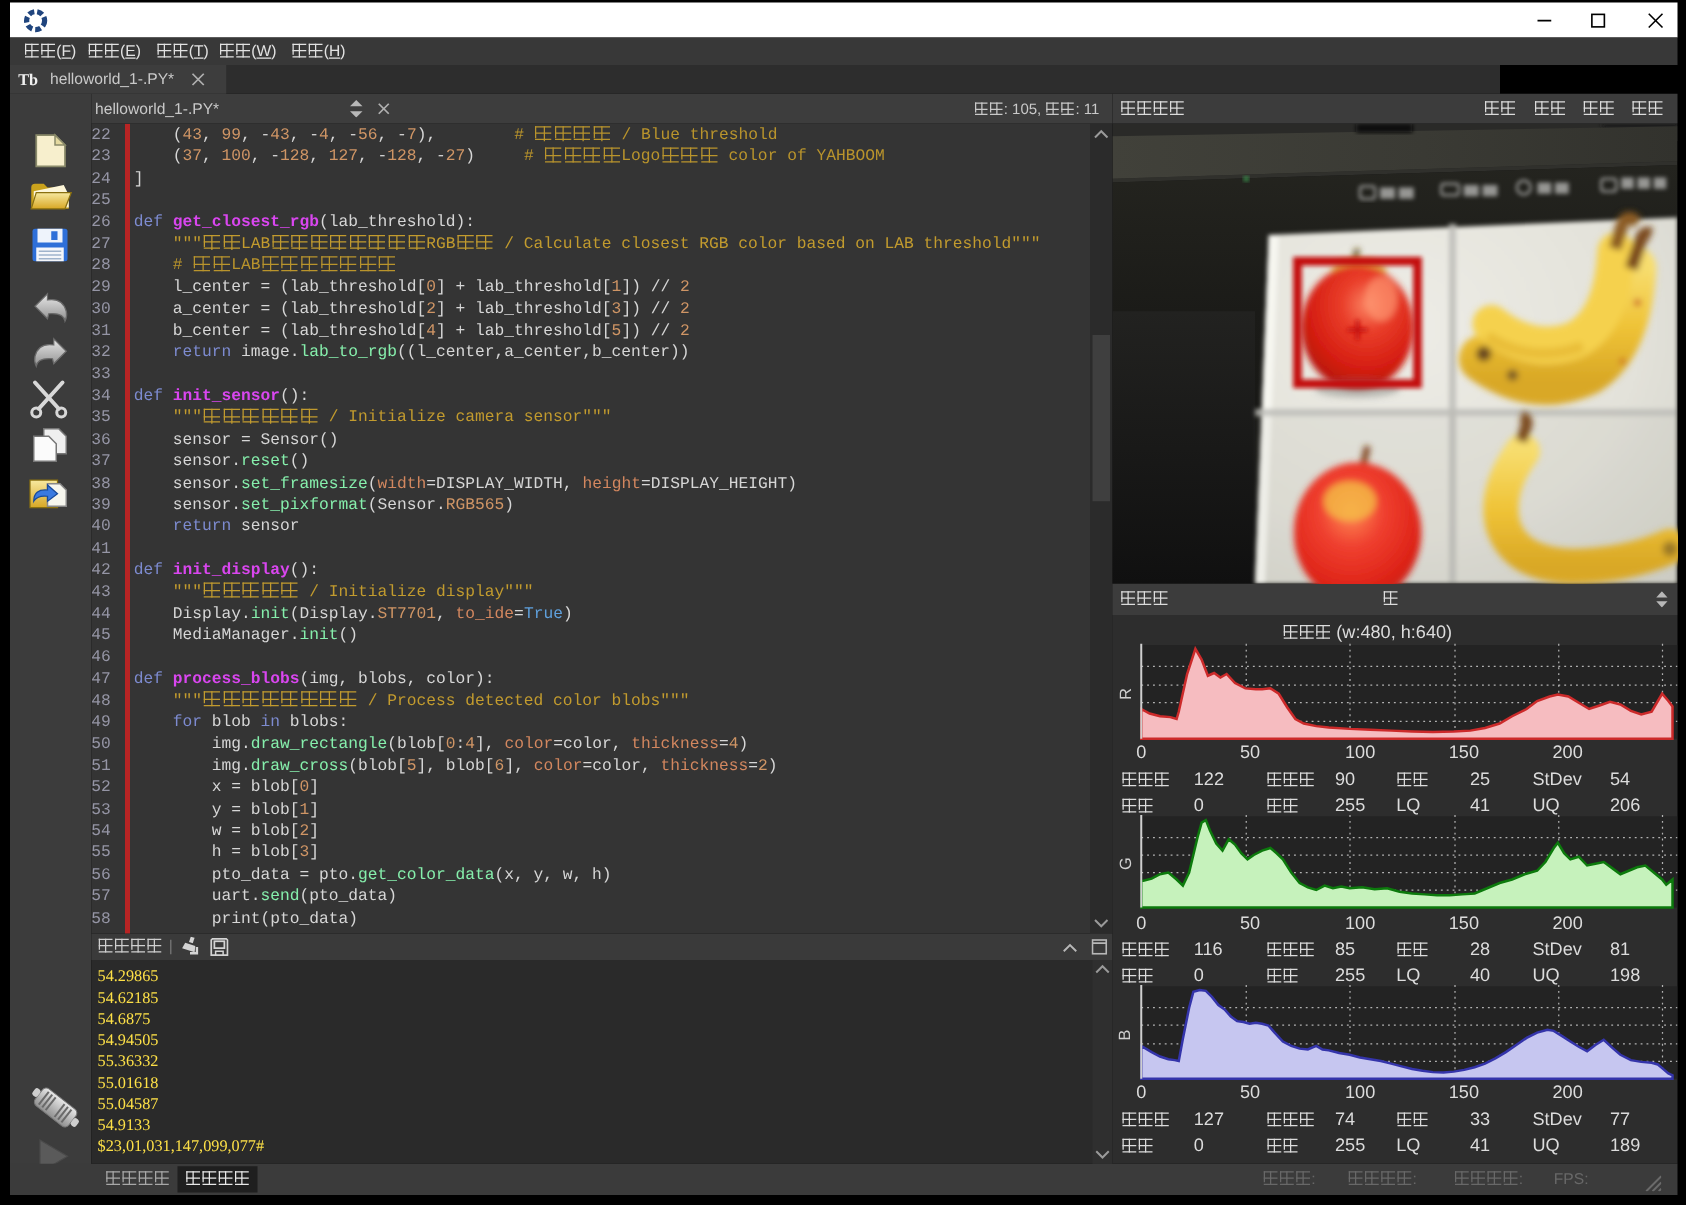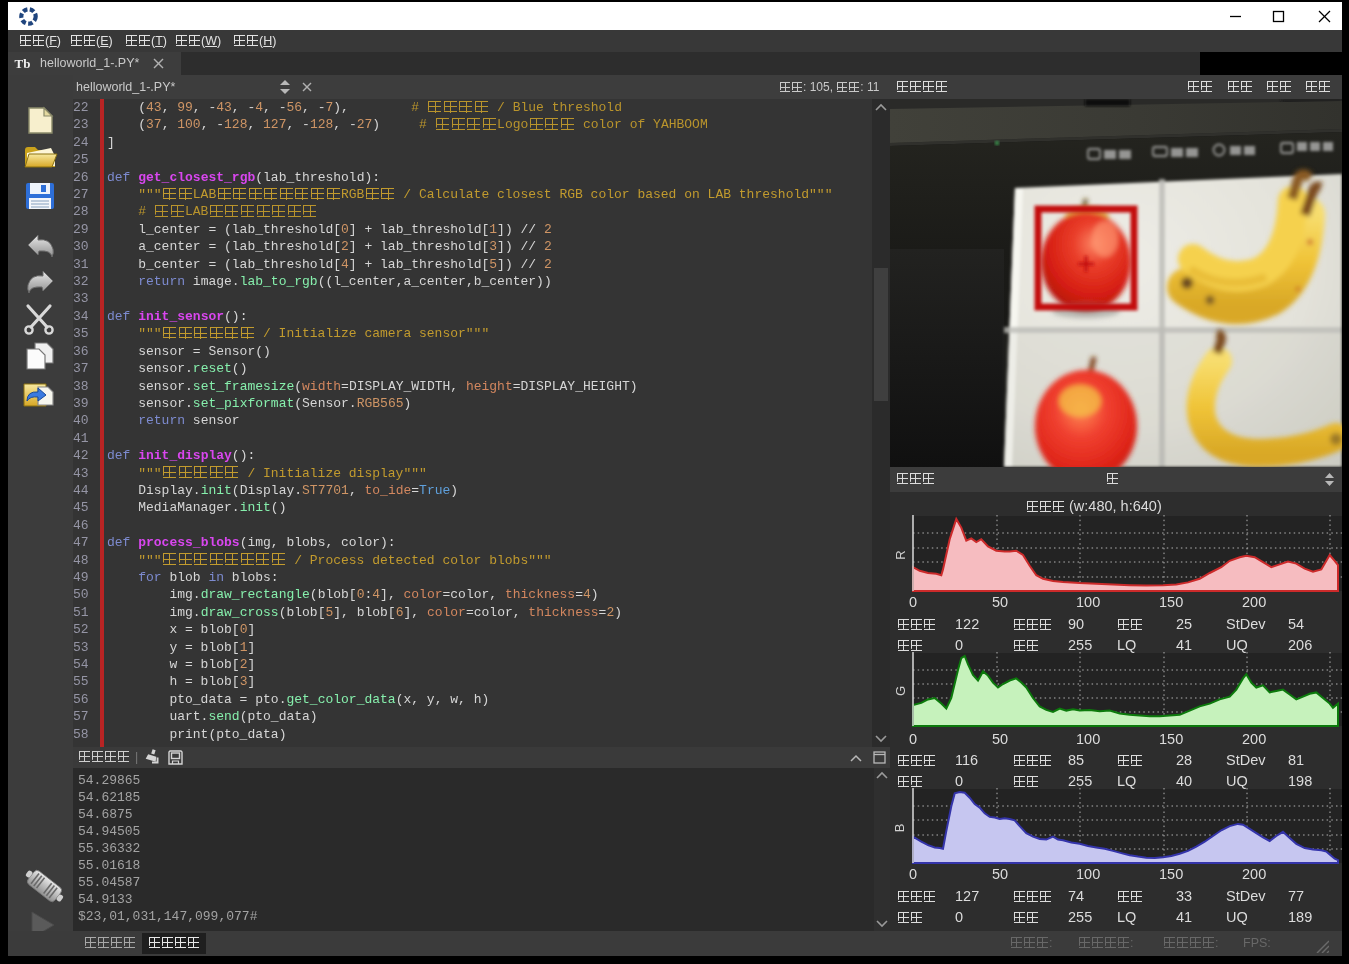--- a/index.html
+++ b/index.html
@@ -36,22 +36,22 @@
 .kw{color:#7d8bd0}.fn{color:#d946ef;font-weight:bold}.mt{color:#86efac;font-weight:normal}
 .st{color:#c29b2e}.cm{color:#b9942c}.nu{color:#cf9565}.pa{color:#d3875f}.tr{color:#5fa0dc}
 #edsb{left:872px;top:99px;width:18px;height:648px;background:#2b2b2b}
 
 #fbhead{left:890px;top:75px;width:452px;height:24px;background:#3c3c3c;color:#dcdcdc;font-size:12.5px;line-height:24px}
 #histhead{left:890px;top:467px;width:452px;height:25px;background:#3c3c3c;color:#dcdcdc;font-size:12.5px;line-height:25px}
 #hist{left:890px;top:492px;width:452px;height:439px;background:#2d2d2d;color:#dcdcdc}
 .hlab{position:absolute;font-size:14.5px;color:#dcdcdc;white-space:nowrap}
 
 #termhead{left:73px;top:747px;width:817px;height:21px;background:#3a3a3a;color:#cfcfcf;font-size:12.5px;line-height:21px}
-#term{left:73px;top:768px;width:817px;height:163px;background:#2a2a2a;color:#a3a3a3;
- font-family:Liberation Mono, monospace;font-size:13px;line-height:17px}
+#term{left:73px;top:768px;width:817px;height:163px;background:#2a2a2a;color:#fde047;
+ font-family:Liberation Serif, serif;font-size:13px;line-height:17px}
 #termsb{left:874px;top:768px;width:16px;height:163px;background:#2f2f2f}
 
 #bbar{left:8px;top:931px;width:1334px;height:25px;background:#3b3b3b}
 #bbar .tab{position:absolute;top:2px;height:21px;font-size:12.5px;line-height:21px;color:#a8a8a8}
 </style></head>
 <body>
 <div id="win">
 
  <div id="title" class="abs">
   <svg class="abs" style="left:10px;top:4px" width="21" height="21" viewBox="0 0 21 21">

